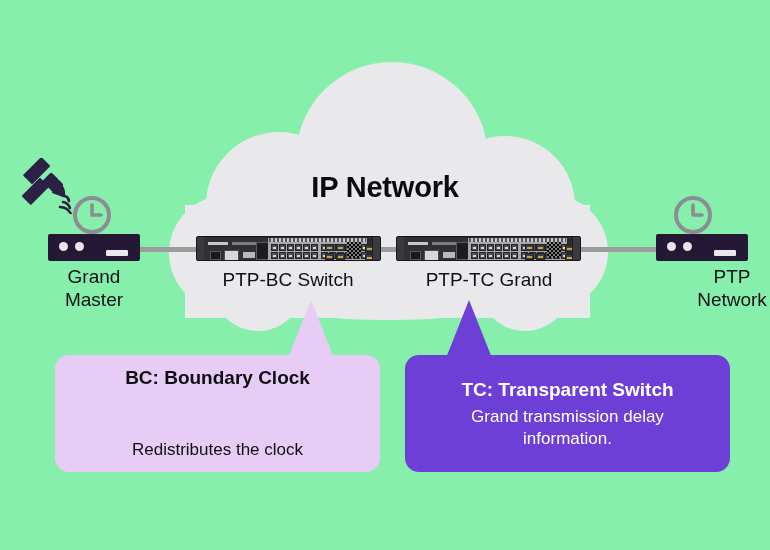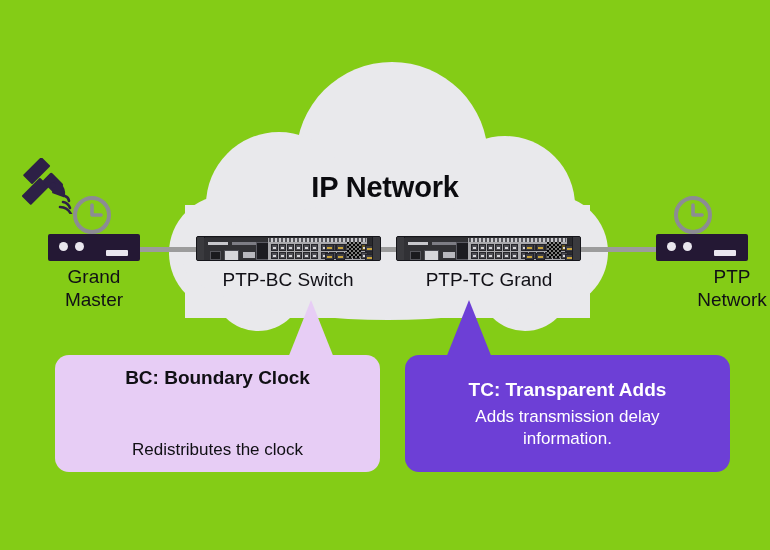--- a/index.html
+++ b/index.html
@@ -7,21 +7,21 @@
     padding: 0;
     background: #ffffff;
   }
   body {
     font-family: "Liberation Sans", sans-serif;
   }
   #stage {
     position: relative;
     width: 770px;
     height: 550px;
-    background: #84cc16;
+    background: #86efac;
     overflow: hidden;
   }
 
   
   #cloud-layer {
     position: absolute;
     left: 0; top: 0;
     width: 770px; height: 550px;
     pointer-events: none;
   }
@@ -462,17 +462,17 @@
   <svg class="tail" style="left:446px; top:300px;" width="46" height="58" viewBox="0 0 46 58">
     <polygon points="23,0 46,58 0,58" fill="#6d3fd6"></polygon>
   </svg>
 
   <div class="callout light" style="left:55px; top:355px; width:325px; height:117px;">
     <div class="c-title">BC: Boundary Clock</div>
     <div class="c-body">Redistributes the clock</div>
   </div>
 
   <div class="callout solid" style="left:405px; top:355px; width:325px; height:117px; padding:0 34px;">
-    <div class="c-title">TC: Transparent Adds</div>
-    <div class="c-body">Adds transmission delay information.</div>
+    <div class="c-title">TC: Transparent Switch</div>
+    <div class="c-body">Grand transmission delay information.</div>
   </div>
 
 </div>
 
 </body></html>

